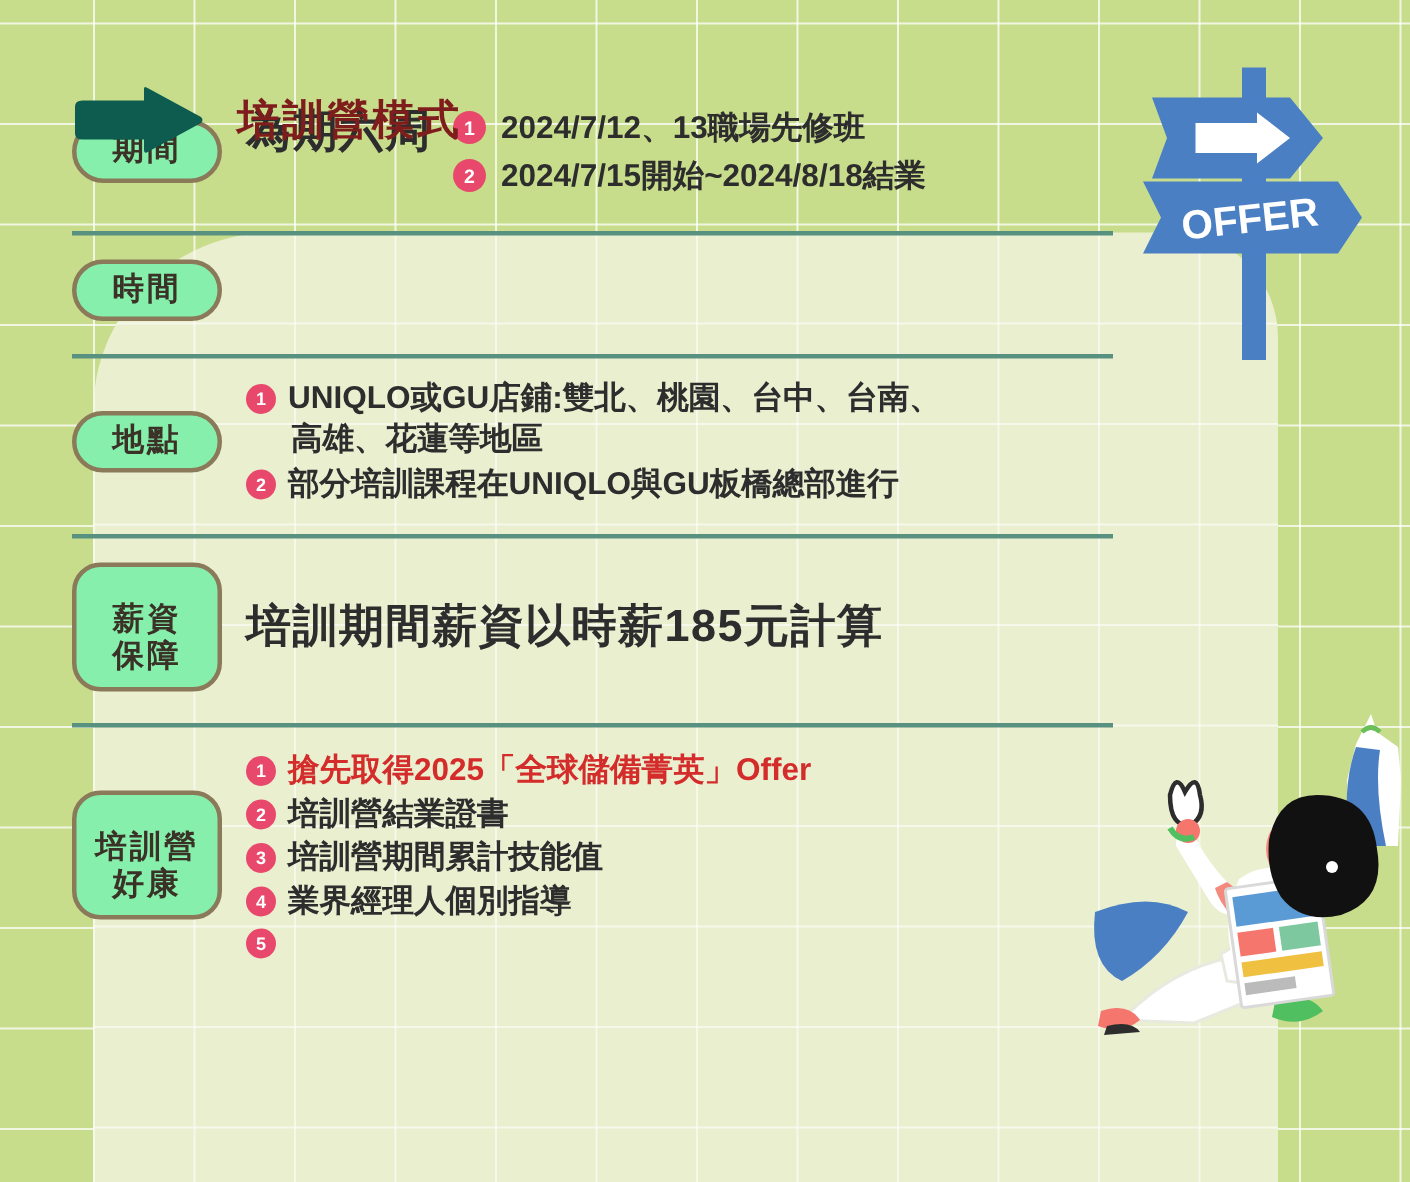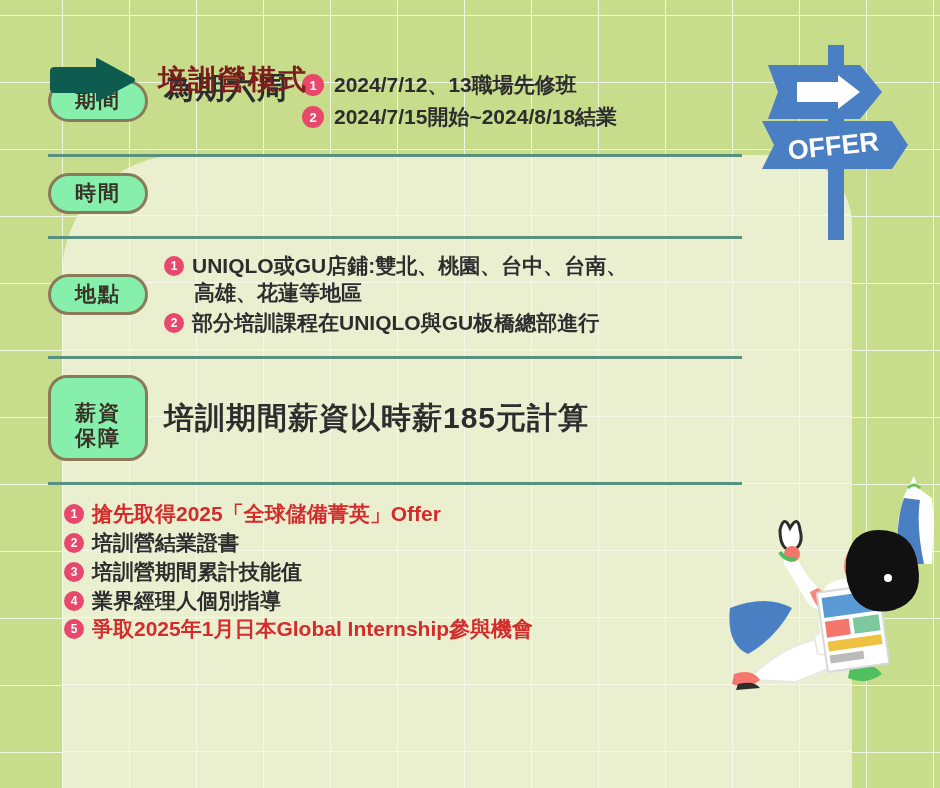--- a/index.html
+++ b/index.html
@@ -193,41 +193,44 @@
       <div>保障</div>
     </div>
     <div class="row-body">
       <div class="lead">培訓期間薪資以時薪185元計算</div>
     </div>
   </div>
 
   <div class="divider" style="margin-top:15px;"></div>
 
   <div class="row" style="margin-top:10px;">
+    <div class="pill two-line">
+      <div>培訓營</div>
+      <div>好康</div>
+    </div>
     <div class="row-body">
       <ul class="items" style="gap:2px;display:flex;flex-direction:column;">
         <li>
           <span class="num sm" style="margin-top:3px;">1</span>
           <span class="t-ben hl">搶先取得2025「全球儲備菁英」Offer</span>
         </li>
         <li>
           <span class="num sm" style="margin-top:3px;">2</span>
           <span class="t-ben">培訓營結業證書</span>
         </li>
         <li>
           <span class="num sm" style="margin-top:3px;">3</span>
           <span class="t-ben">培訓營期間累計技能值</span>
         </li>
         <li>
           <span class="num sm" style="margin-top:3px;">4</span>
           <span class="t-ben">業界經理人個別指導</span>
         </li>
         <li>
           <span class="num sm" style="margin-top:3px;">5</span>
-          <span class="t-ben hl">爭取2025年1月日本Global Internship參與機會</span>
         </li>
       </ul>
     </div>
   </div>
 </div>
 
 <svg id="signpost" viewBox="0 0 190 215">
   <rect x="86" y="10" width="16" height="195" fill="#4b7fc4"></rect>
   <path d="M26 30 L118 30 L140 57 L118 84 L26 84 L36 57 Z" fill="#4b7fc4"></path>
   <path d="M55 47 L96 47 L96 40 L118 57 L96 74 L96 67 L55 67 Z" fill="#ffffff"></path>

